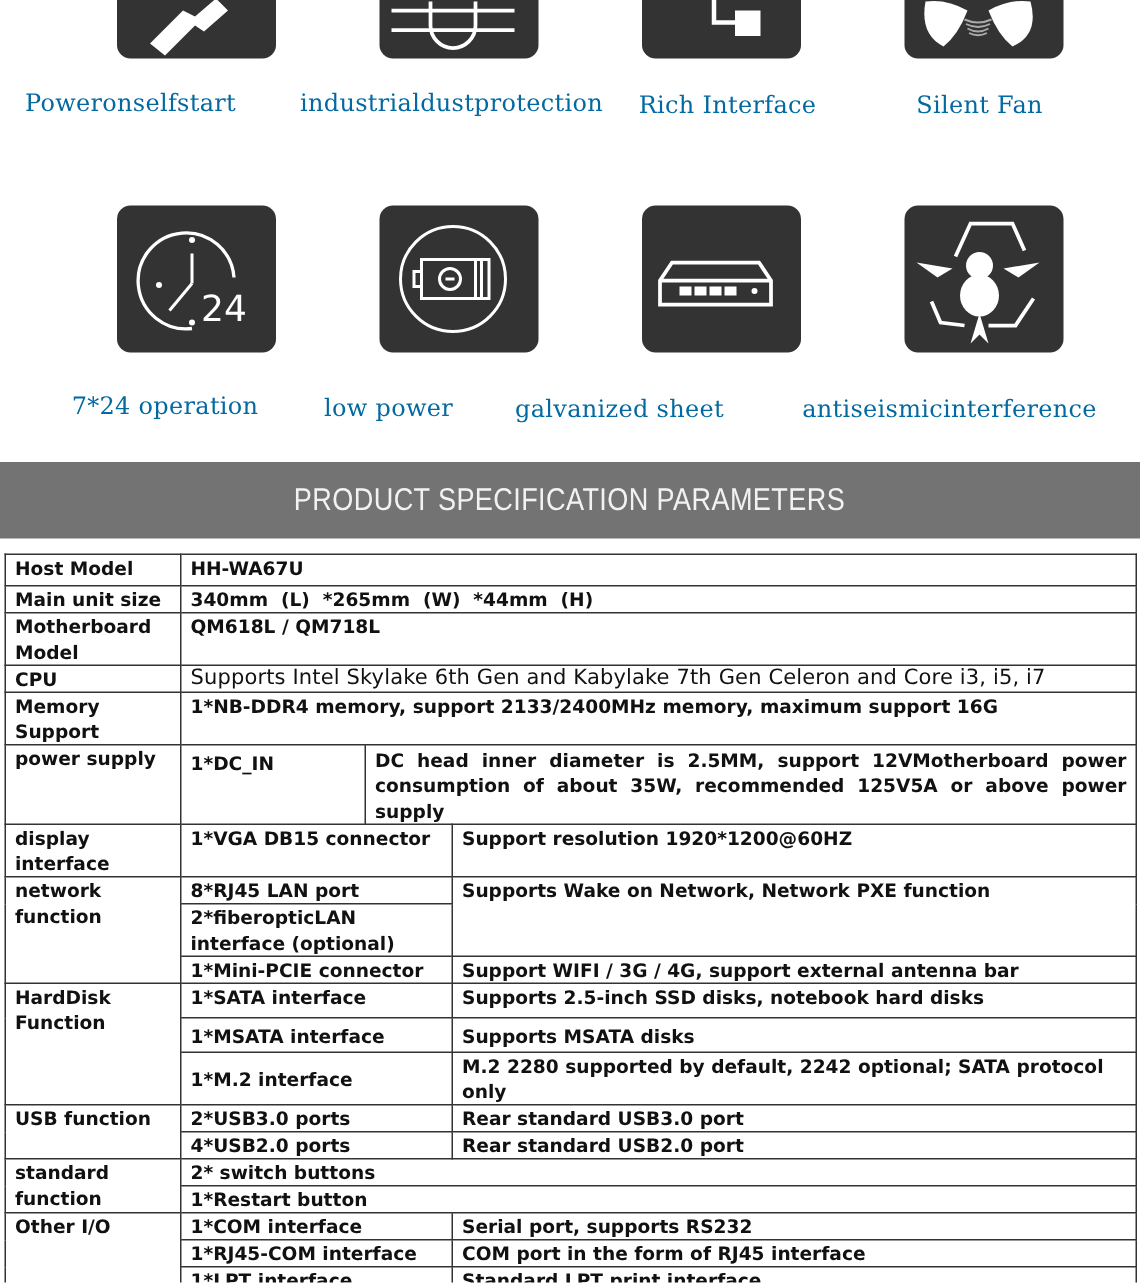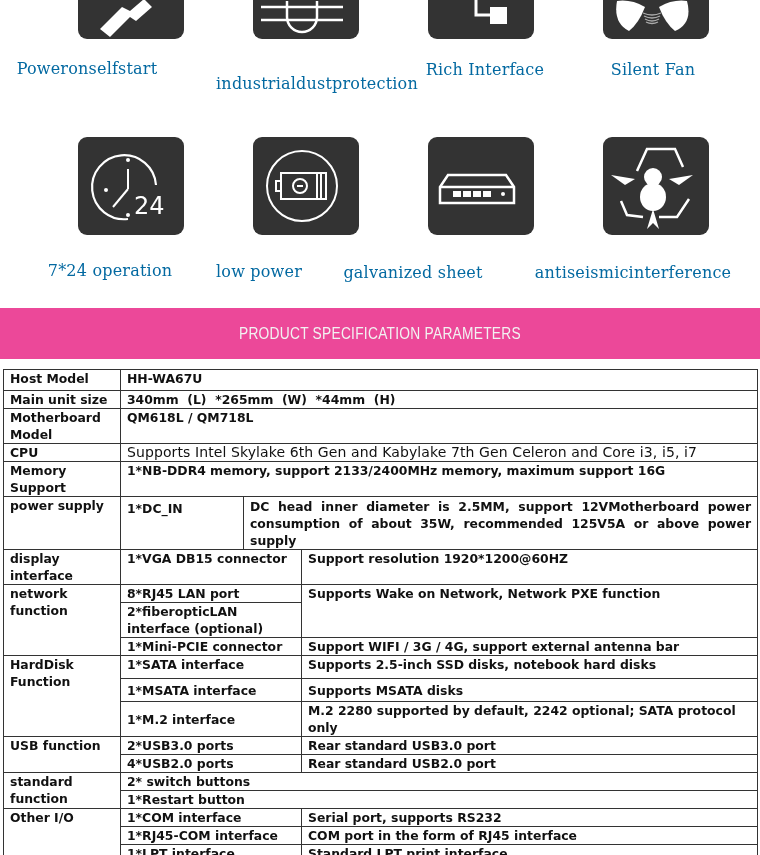--- a/index.html
+++ b/index.html
@@ -1,21 +1,21 @@
 <!DOCTYPE html>
 <html><head>
 <meta charset="utf-8">
 <style>
   html, body { margin:0; padding:0; background:#fff; }
   body { width:760px; height:855px; overflow:hidden; position:relative; font-family:"Liberation Sans", sans-serif; }
   .icons-row { position:absolute; left:0; width:760px; }
   .icon-tile { position:absolute; width:106px; height:98px; background:#333333; border-radius:9px; overflow:hidden; }
   .icon-tile svg { width:98px; height:98px; display:block; }
   .icon-label { position:absolute; font-family:"DejaVu Serif","Liberation Serif", serif; font-size:16px; color:#0369a1; white-space:nowrap; transform:translateX(-50%); letter-spacing:0.2px; }
-  .banner { position:absolute; left:0; top:308px; width:760px; height:51px; background:#ec4899; color:#f2f2f2; display:flex; align-items:center; justify-content:center; font-family:"Liberation Sans", sans-serif; font-size:16px; letter-spacing:0.3px; transform-origin:center; }
+  .banner { position:absolute; left:0; top:308px; width:760px; height:51px; background:#737373; color:#f2f2f2; display:flex; align-items:center; justify-content:center; font-family:"Liberation Sans", sans-serif; font-size:21px; letter-spacing:0.3px; transform-origin:center; }
   .banner span { display:inline-block; transform:scaleX(0.86); }
   table.spec { position:absolute; left:3px; top:369px; width:754px; border-collapse:collapse; table-layout:fixed; font-family:"DejaVu Sans", sans-serif; font-size:12.4px; font-weight:bold; color:#111; }
   table.spec td { border:1px solid #333; padding:0 6px; vertical-align:top; line-height:17px; }
   table.spec td.lbl { padding-left:6px; }
   .regular { font-weight:normal; font-size:14px; letter-spacing:0.1px; }
   .just { text-align:justify; text-align-last:left; line-height:22px; }
 </style>
 </head>
 <body>
 
@@ -52,21 +52,21 @@
         </g>
         <g stroke="#aaa" stroke-width="1.3" fill="none">
           <path d="M40 72 Q49 76 58 72"></path>
           <path d="M41 75 Q49 79 57 75"></path>
           <path d="M42 78 Q49 82 56 78"></path>
           <path d="M43 81 Q49 84 55 81"></path>
         </g>
       </svg>
   </div>
   <span class="icon-label" style="left:87px; top:59px;">Poweronselfstart</span>
-  <span class="icon-label" style="left:317px; top:59px;margin-top:15px;">industrialdustprotection</span>
+  <span class="icon-label" style="left:301px; top:59px;">industrialdustprotection</span>
   <span class="icon-label" style="left:485px; top:60px;">Rich Interface</span>
   <span class="icon-label" style="left:653px; top:60px;">Silent Fan</span>
 </div>
 
 <div class="icons-row">
   <div class="icon-tile" style="left:78px; top:137px;">
     <svg viewBox="0 0 98 98">
       <g fill="none" stroke="#fff" stroke-width="2.2">
         <path d="M50 82 A32 32 0 1 1 78 48"></path>
       </g>

